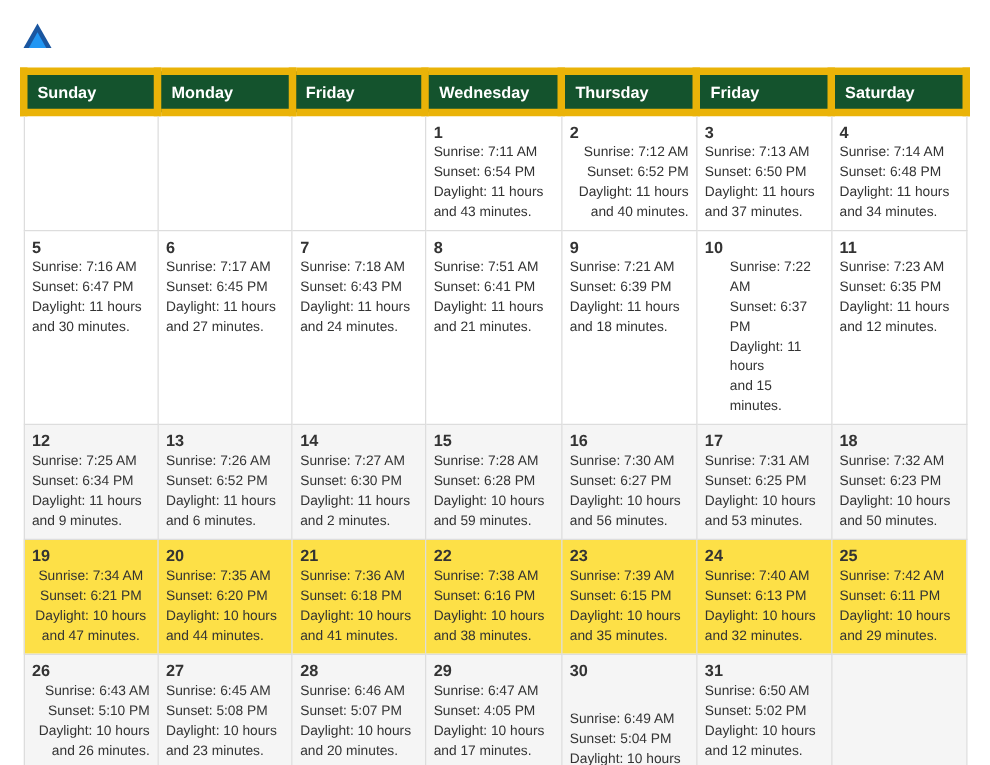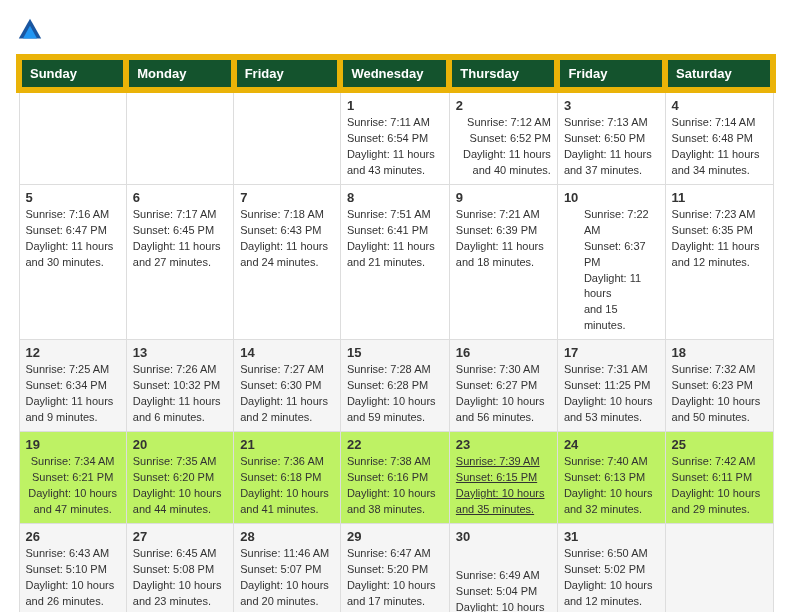--- a/index.html
+++ b/index.html
@@ -77,21 +77,21 @@
       line-height: 1.45;
       color: #333;
     }
     .empty-cell {
       background: #f9f9f9;
     }
     tr:nth-child(odd) td { background: #fff; }
     tr:nth-child(even) td { background: #f5f5f5; }
     tr:nth-child(2) td { background: #fff; }
     tr:nth-child(3) td { background: #f5f5f5; margin-top: 29px; }
-    tr:nth-child(4) td { background: #bef264; }
+    tr:nth-child(4) td { background: #fde047; }
     tr:nth-child(5) td { background: #f5f5f5; }
     tr:nth-child(6) td { background: #fff; }
     tr:nth-child(7) td { background: #f5f5f5; }
   </style>
 </head>
 <body>
 
 <div class="header">
   <div class="logo">
     <svg class="logo-icon" viewBox="0 0 40 40">
@@ -210,21 +210,21 @@
         <td>
           <div class="day-number">12</div>
           <div class="day-info" style="white-space: pre-line;">Sunrise: 7:25 AM
 Sunset: 6:34 PM
 Daylight: 11 hours
 and 9 minutes.</div>
         </td>
         <td>
           <div class="day-number">13</div>
           <div class="day-info" style="white-space: pre-line;">Sunrise: 7:26 AM
-Sunset: 10:32 PM
+Sunset: 6:52 PM
 Daylight: 11 hours
 and 6 minutes.</div>
         </td>
         <td>
           <div class="day-number">14</div>
           <div class="day-info" style="white-space: pre-line;">Sunrise: 7:27 AM
 Sunset: 6:30 PM
 Daylight: 11 hours
 and 2 minutes.</div>
         </td>
@@ -238,21 +238,21 @@
         <td>
           <div class="day-number">16</div>
           <div class="day-info" style="white-space: pre-line;">Sunrise: 7:30 AM
 Sunset: 6:27 PM
 Daylight: 10 hours
 and 56 minutes.</div>
         </td>
         <td>
           <div class="day-number">17</div>
           <div class="day-info" style="white-space: pre-line;">Sunrise: 7:31 AM
-Sunset: 11:25 PM
+Sunset: 6:25 PM
 Daylight: 10 hours
 and 53 minutes.</div>
         </td>
         <td>
           <div class="day-number">18</div>
           <div class="day-info" style="white-space: pre-line;">Sunrise: 7:32 AM
 Sunset: 6:23 PM
 Daylight: 10 hours
 and 50 minutes.</div>
         </td>
@@ -281,21 +281,21 @@
         </td>
         <td>
           <div class="day-number">22</div>
           <div class="day-info" style="white-space: pre-line;">Sunrise: 7:38 AM
 Sunset: 6:16 PM
 Daylight: 10 hours
 and 38 minutes.</div>
         </td>
         <td>
           <div class="day-number">23</div>
-          <div class="day-info" style="white-space: pre-line; text-decoration: underline;">Sunrise: 7:39 AM
+          <div class="day-info" style="white-space: pre-line;">Sunrise: 7:39 AM
 Sunset: 6:15 PM
 Daylight: 10 hours
 and 35 minutes.</div>
         </td>
         <td>
           <div class="day-number">24</div>
           <div class="day-info" style="white-space: pre-line;">Sunrise: 7:40 AM
 Sunset: 6:13 PM
 Daylight: 10 hours
 and 32 minutes.</div>
@@ -304,43 +304,43 @@
           <div class="day-number">25</div>
           <div class="day-info" style="white-space: pre-line;">Sunrise: 7:42 AM
 Sunset: 6:11 PM
 Daylight: 10 hours
 and 29 minutes.</div>
         </td>
       </tr>
       <tr>
         <td>
           <div class="day-number">26</div>
-          <div class="day-info" style="white-space: pre-line;">Sunrise: 6:43 AM
+          <div class="day-info" style="white-space: pre-line; text-align: right;">Sunrise: 6:43 AM
 Sunset: 5:10 PM
 Daylight: 10 hours
 and 26 minutes.</div>
         </td>
         <td>
           <div class="day-number">27</div>
           <div class="day-info" style="white-space: pre-line;">Sunrise: 6:45 AM
 Sunset: 5:08 PM
 Daylight: 10 hours
 and 23 minutes.</div>
         </td>
         <td>
           <div class="day-number">28</div>
-          <div class="day-info" style="white-space: pre-line;">Sunrise: 11:46 AM
+          <div class="day-info" style="white-space: pre-line;">Sunrise: 6:46 AM
 Sunset: 5:07 PM
 Daylight: 10 hours
 and 20 minutes.</div>
         </td>
         <td>
           <div class="day-number">29</div>
           <div class="day-info" style="white-space: pre-line;">Sunrise: 6:47 AM
-Sunset: 5:20 PM
+Sunset: 4:05 PM
 Daylight: 10 hours
 and 17 minutes.</div>
         </td>
         <td>
           <div class="day-number">30</div>
           <div class="day-info" style="white-space: pre-line; margin-top: 24px;">Sunrise: 6:49 AM
 Sunset: 5:04 PM
 Daylight: 10 hours
 and 15 minutes.</div>
         </td>

